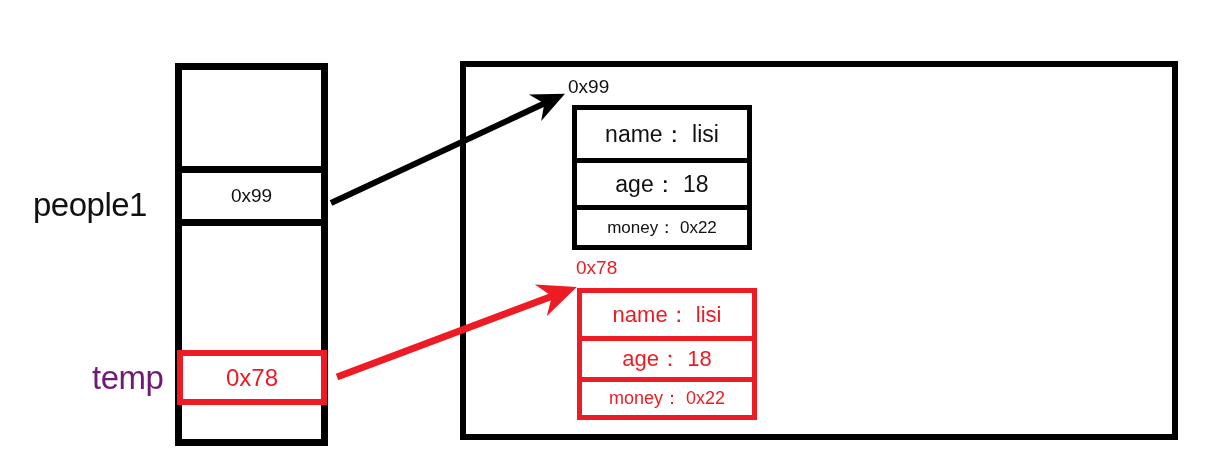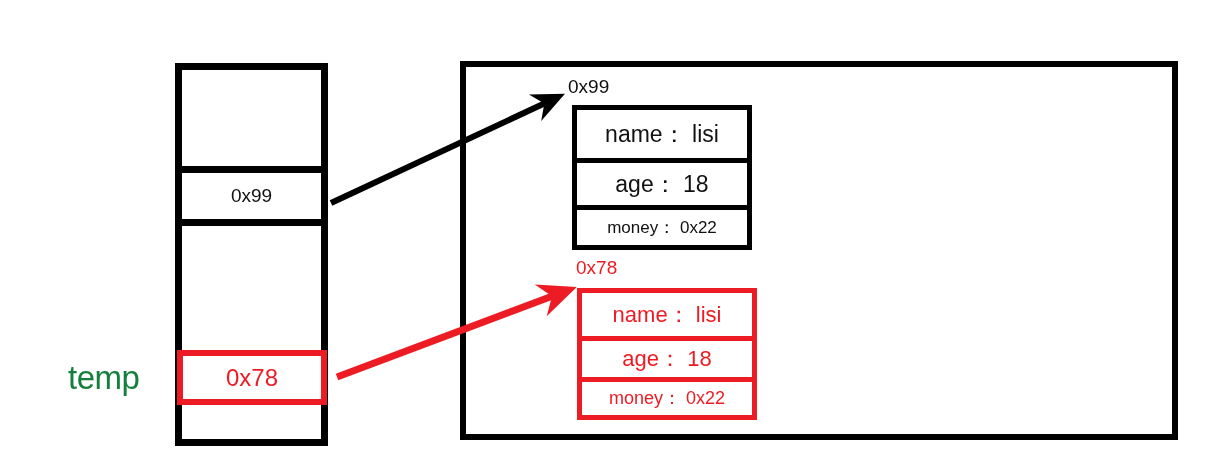--- a/index.html
+++ b/index.html
@@ -66,24 +66,24 @@
   
   #label-people1 {
     left: 33px;
     top: 186px;
     font-size: 33px;
     color: #111111;
     letter-spacing: -0.5px;
     white-space: nowrap;
   }
   #label-temp {
-    left: 68px;
+    left: 92px;
     top: 359px;
     font-size: 33px;
-    color: #15803d;
+    color: #701a75;
     letter-spacing: -0.5px;
     white-space: nowrap;
   }
 
   
   #heap-box {
     left: 460px;
     top: 61px;
     width: 718px;
     height: 379px;
@@ -172,20 +172,21 @@
   <div class="abs stack-divider" id="stack-divider-2"></div>
 
   <div class="abs slot" id="slot-people1">
     <span>0x99</span>
   </div>
 
   <div class="abs slot" id="slot-temp">
     <span>0x78</span>
   </div>
 
+  <div class="abs" id="label-people1">people1</div>
 
   <div class="abs" id="label-temp">temp</div>
 
   <div class="abs" id="heap-box"></div>
 
   <div class="abs addr-label" id="addr-0x99">0x99</div>
 
   <div class="abs struct" id="struct-0x99">
     <div class="row r-name">name：  lisi</div>
     <div class="row r-age">age：  18</div>

